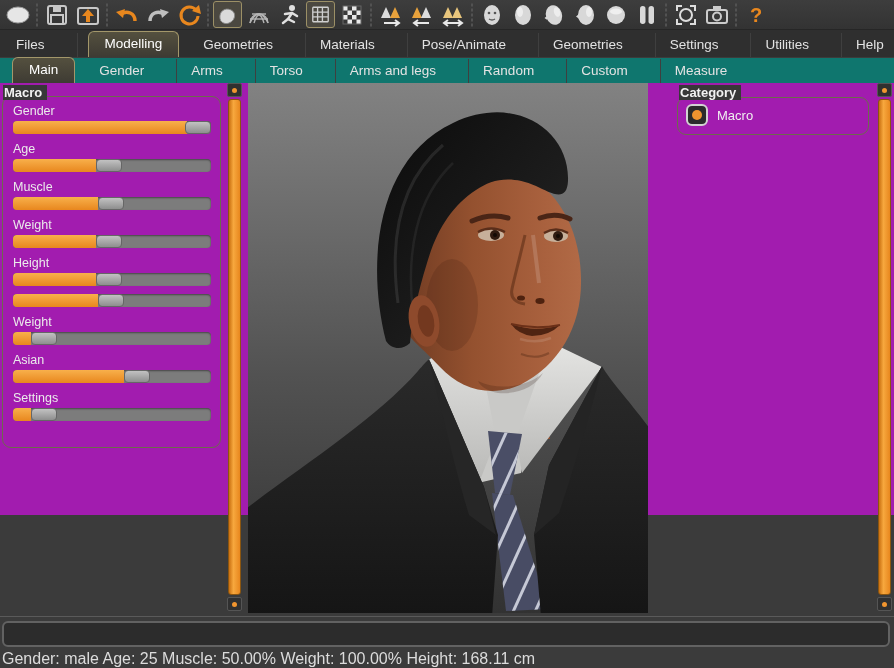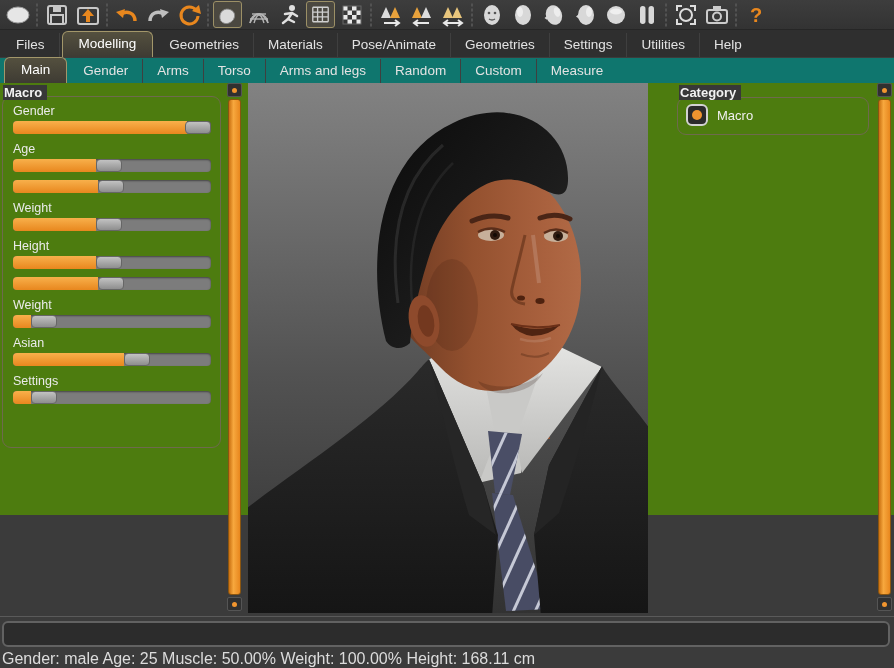--- a/index.html
+++ b/index.html
@@ -27,31 +27,31 @@
     background-size:4px 5px;background-position:center;
   }
   
   .tabrow{
     position:absolute;left:0;width:894px;display:flex;align-items:flex-end;
     padding-left:2px;box-sizing:border-box;
   }
   .tabrow1{top:30px;height:27px;background:#2F2F2F;}
   .tabrow2{top:57px;height:26px;background:#0f766e;border-top:1px solid #3c3c3c;}
   .tab{
-    padding:4px 14px 5px 14px;font-size:13.5px;color:#E3E3E3;cursor:pointer;
+    padding:4px 32px 5px 14px;font-size:13.5px;color:#E3E3E3;cursor:pointer;
     border-right:1px solid #3f3f3f;white-space:nowrap;
   }
   .tab:last-child{border-right:none;}
   .tab.active{
     background:linear-gradient(#54503f,#3e3b33);
     border:1px solid #A3976A;border-bottom:none;
-    border-radius:6px 6px 0 0;color:#FFFFFF;padding:4px 16px 6px 16px;margin:0 2px;
-  }
-  
-  .content{position:absolute;left:0;top:83px;width:894px;height:432px;background:#4d7c0f;}
+    border-radius:6px 6px 0 0;color:#FFFFFF;padding:4px 16px 6px 16px;margin:0 10px;
+  }
+  
+  .content{position:absolute;left:0;top:83px;width:894px;height:432px;background:#a21caf;}
   .panel-title{
     position:absolute;font-size:13px;font-weight:bold;color:#F2F2F2;
     background:#383838;padding:0 5px 0 1px;z-index:3;
   }
   .group-box{
     position:absolute;border:1px solid #6E6A4D;border-radius:9px;box-sizing:border-box;z-index:2;
   }
   #macro-box{left:2px;top:13px;width:219px;height:352px;padding:7px 9px 0 10px;}
   .srow{margin-bottom:8px;}
   .slabel{font-size:12.5px;color:#EBEBEB;line-height:14px;margin-bottom:3px;}
@@ -322,20 +322,21 @@
         </div>
       </div>
       <div class="srow">
         <div class="slabel">Age</div>
         <div class="track">
           <div class="fill" style="width: 42%;"></div>
           <div class="handle" style="left: 42%;"></div>
         </div>
       </div>
       <div class="srow">
+        <div class="slabel">Muscle</div>
         <div class="track">
           <div class="fill" style="width: 43%;"></div>
           <div class="handle" style="left: 43%;"></div>
         </div>
       </div>
       <div class="srow">
         <div class="slabel">Weight</div>
         <div class="track">
           <div class="fill" style="width: 42%;"></div>
           <div class="handle" style="left: 42%;"></div>

